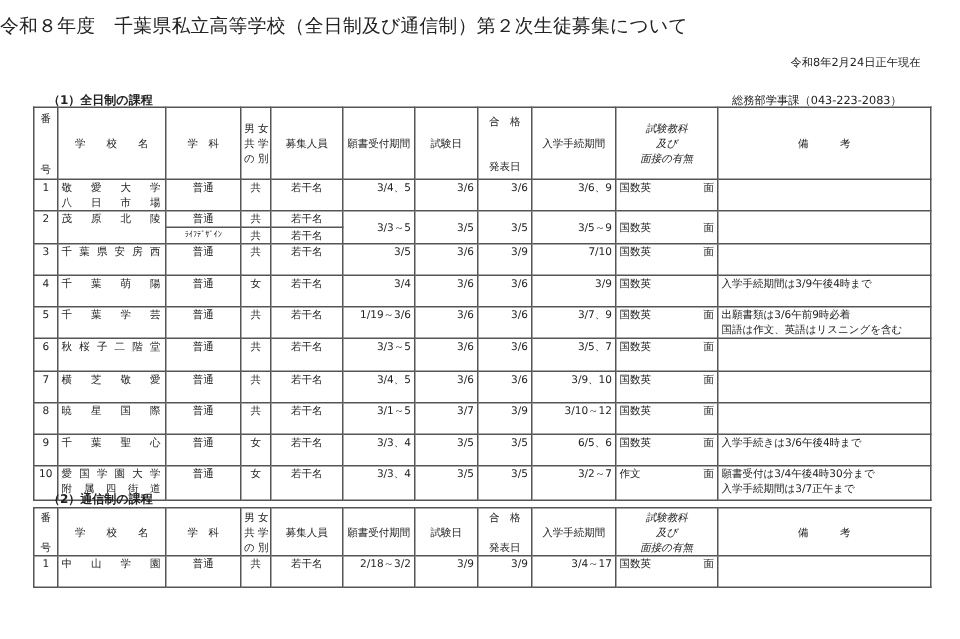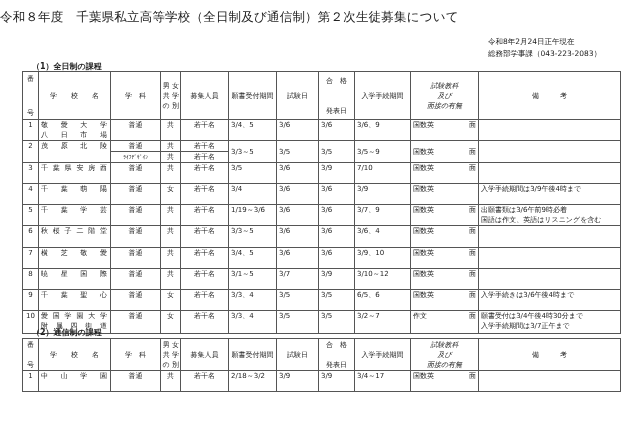--- a/index.html
+++ b/index.html
@@ -9,35 +9,35 @@
            font-family:"DejaVu Serif", serif; font-size:12.5px; color:#222; letter-spacing:0.2px; }
   .meta { position:absolute; left:488px; font-size:7.5px; color:#222; white-space:nowrap; }
   .section-label { position:absolute; left:32px; font-size:8px; color:#222; white-space:nowrap;font-weight:bold; }
   table.grid { position:absolute; left:22px; border-collapse:collapse; table-layout:fixed;
                font-size:7px; color:#222; }
   table.grid td, table.grid th { border:1px solid #555; padding:0 2px; font-weight:normal;
                overflow:hidden; white-space:nowrap; vertical-align:top; line-height:10px; }
   table.grid { border:1.5px solid #333; }
   th { text-align:center; vertical-align:middle !important; }
   .c { text-align:center; }
-  .r { }
+  .r { text-align:right; }
   .subj { display:flex; justify-content:space-between;font-family:Liberation Serif, serif; }
   .tiny { font-size:5.5px; }
   .hdr-num { display:flex; flex-direction:column; justify-content:space-between; height:44px; align-items:center; }
   .hdr-sex { line-height:10px; text-align:right; padding:0 1px !important; }
   .hdr-pass { display:flex; flex-direction:column; justify-content:space-between; height:40px; align-items:center; }
   .hdr-subj { line-height:12px;font-style:italic; }
   .spread-name { display:flex; justify-content:space-between; padding-right:1px; }
 </style>
 </head>
 <body>
 
 <div class="title">令和８年度　千葉県私立高等学校（全日制及び通信制）第２次生徒募集について</div>
-<div class="meta" style="top:37px;">令和8年2月24日正午現在</div>
-<div class="meta" style="top:49px;">総務部学事課（043-223-2083）</div>
+<div class="meta" style="top:37px;margin-left:39px;">令和8年2月24日正午現在</div>
+<div class="meta" style="top:62px;">総務部学事課（043-223-2083）</div>
 
 <div class="section-label" style="top:61px;">（1）全日制の課程</div>
 
 <table class="grid" id="t1" style="top:71px; width:598px;">
   <colgroup>
     <col style="width:16px">
       <col style="width:72px">
       <col style="width:50px">
       <col style="width:20px">
     <col style="width:48px">
@@ -246,21 +246,21 @@
             <span>階</span>
             <span>堂</span>
           </div>
         </td>
         <td class="c">普通</td>
         <td class="c">共</td>
         <td class="c">若干名</td>
         <td class="r">3/3～5</td>
         <td class="r">3/6</td>
         <td class="r">3/6</td>
-        <td class="r">3/6、4</td>
+        <td class="r">3/5、7</td>
         <td>
           <div class="subj">
             <span>国数英</span>
             <span>面</span>
           </div>
         </td>
         <td>
           <div></div>
           <div></div>
         </td>

